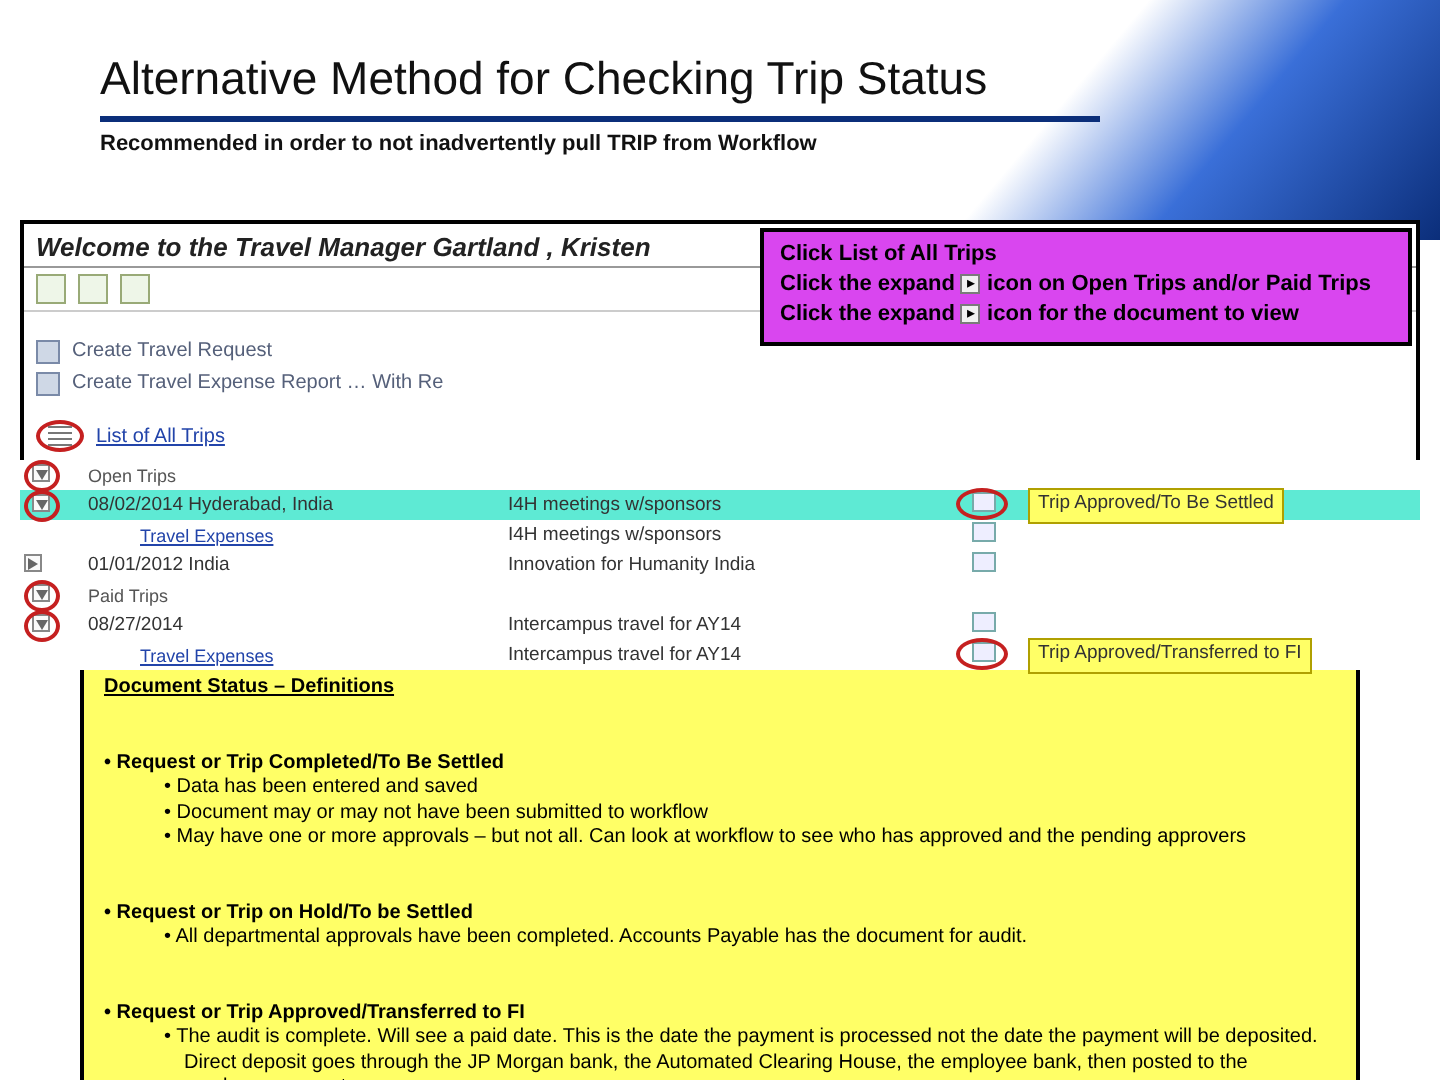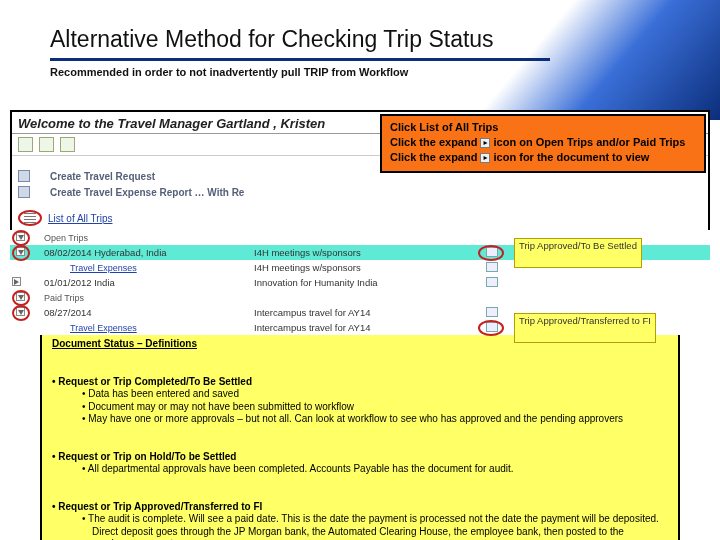--- a/index.html
+++ b/index.html
@@ -48,21 +48,21 @@
     padding: 3px 6px; display: flex; gap: 6px;
     border-bottom: 1px solid #ccc;
   }
   .tb-icon {
     width: 15px; height: 15px; border: 1px solid #9a7; background: #eef6e8;
     display: inline-block;
   }
   .nav-area { padding-top: 6px; }
   .nav-item {
     font-size: 10px; color: #55607a;
-    padding: 2px 6px; display: flex; align-items: flex-end; gap: 20px; font-weight: bold;
+    padding: 2px 6px; display: flex; align-items: flex-start; gap: 6px;
   }
   .nav-icon {
     width: 12px; height: 12px; background: #cfd8e6; border: 1px solid #7a8aa8; display: inline-block;
   }
   .nav-list-all {
     margin-top: 8px; padding: 2px 6px;
     display: flex; align-items: center; gap: 6px;
   }
   .nav-circle {
     border: 2px solid #c52020; border-radius: 50%;
@@ -72,21 +72,21 @@
   .bullet-icon {
     width: 12px; height: 10px;
     background: repeating-linear-gradient(#777 0 1px, transparent 1px 3px);
     display: inline-block;
   }
   .list-link { font-size: 10px; color: #2244aa; text-decoration: underline; }
 
   .callout {
     position: absolute; left: 380px; top: 114px;
     width: 326px;
-    background: #f97316;
+    background: #d946ef;
     border: 2px solid #000;
     padding: 4px 8px 6px 8px;
     font-size: 11px; font-weight: bold; line-height: 1.35;
     z-index: 10;
   }
   .inline-expand {
     display: inline-block; width: 10px; height: 10px;
     border: 1px solid #7a7a7a; background: #f0f0f0;
     font-size: 8px; line-height: 8px; text-align: center;
     vertical-align: middle; font-weight: normal;
@@ -104,21 +104,21 @@
   .c-exp { width: 34px; padding-left: 6px; position: relative; }
   .exp-box { display:inline-block; width:9px; height:9px; border:1px solid #888; background:#fafafa; position:relative; }
   .exp-box::before { content:""; position:absolute; left:1px; top:1px; width:0; height:0; border-left:5px solid #666; border-top:3px solid transparent; border-bottom:3px solid transparent; }
   .exp-box.open::before { border-left:3px solid transparent; border-right:3px solid transparent; border-top:5px solid #666; border-bottom:none; width:0; height:0; top:2px; left:1px; }
   .exp-circ { position:absolute; left:2px; top:-2px; width:18px; height:16px; border:2px solid #c52020; border-radius:50%; }
   .c-date { width: 150px; }
   .c-dest { width: 60px; }
   .c-reason { width: 216px; }
   .c-stat { width: 44px; text-align:center; position: relative; }
   .c-status { width: 180px; }
-  .status-hl { background: #ffff66; border:1px solid #b0a000; padding: 0 4px; height: 30px; display: inline-block; line-height: 13px; }
+  .status-hl { background: #ffff66; border:1px solid #b0a000; padding: 0 4px; height: 18px; display: inline-block; line-height: 13px; }
   .sub { padding-left: 26px; color: #2244aa; text-decoration: underline; font-size: 9px; }
   .stat-circ { position:absolute; left:8px; top:-2px; width:26px; height:16px; border:2px solid #c52020; border-radius:50%; }
   .mini-icon { width: 12px; height: 10px; display:inline-block; border:1px solid #7aa; background:#eef; }
 
   .definitions {
     position: absolute; left: 40px; top: 330px;
     width: 640px;
     background: #ffff66;
     border: 2px solid #000;
     padding: 6px 10px 8px 10px;

